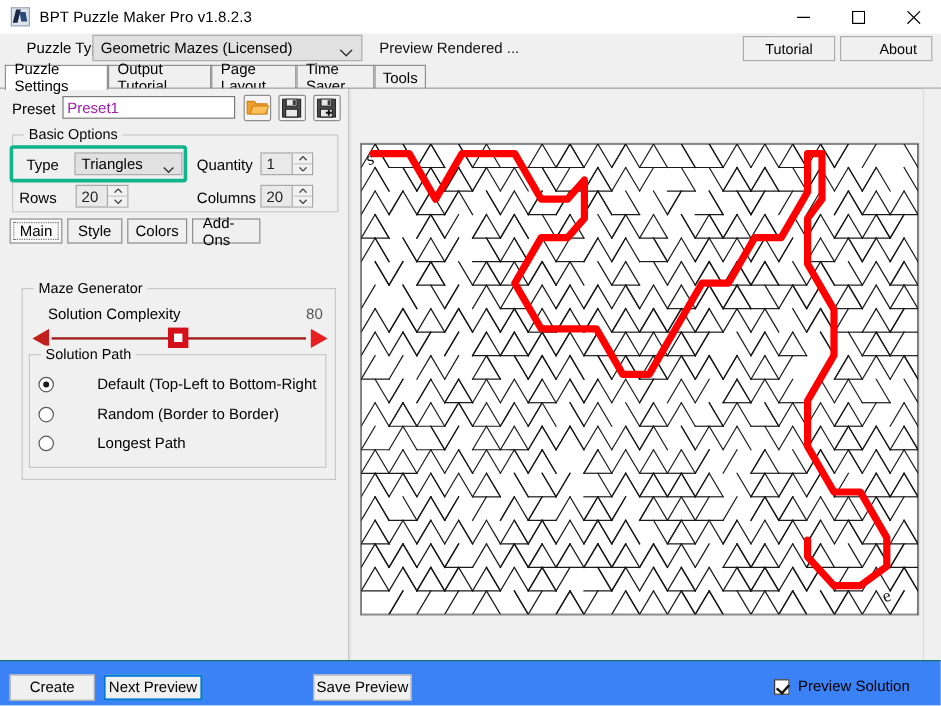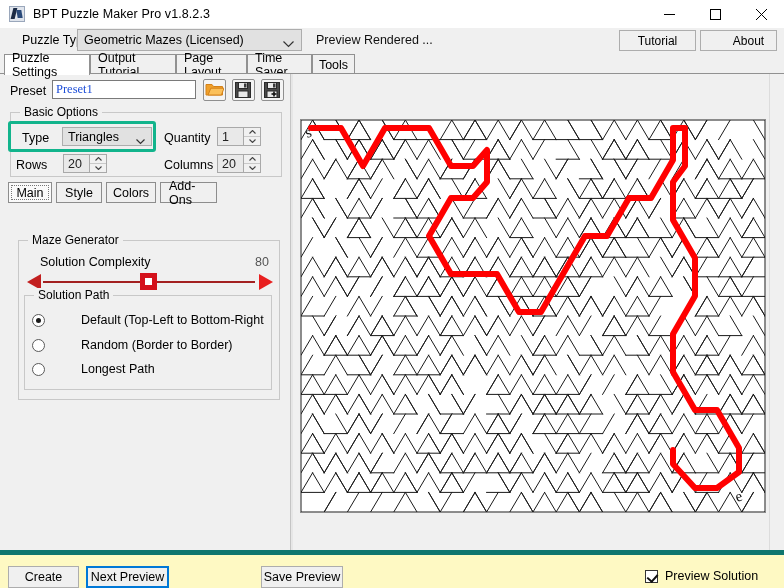--- a/index.html
+++ b/index.html
@@ -108,22 +108,22 @@
 
   
   .leftpanel {
     position:absolute; left:0; top:74px; width:290px; height:476px;
     background:#f0f0f0;
   }
   .preset-label { position:absolute; left:10px; top:84px; font-size:12.5px; }
   .preset-input {
     position:absolute; left:52px; top:80px; width:144px; height:19px;
     background:#fff; border:1px solid #7a7a7a; box-sizing:border-box;
-    font-size:12.5px; padding:1px 3px; color:#1d4ed8;
-    font-family:Liberation Serif, serif;
+    font-size:12.5px; padding:1px 3px; color:#a21caf;
+    font-family:Liberation Sans, sans-serif;
   }
   .icon-btn {
     position:absolute; top:79px; width:23px; height:22px;
     border:1px solid #8f8f8f; box-sizing:border-box; background:#f4f4f4;
     border-radius:2px;
   }
   #btn-open { left:203px; }
   #btn-save { left:232px; }
   #btn-saveas { left:261px; }
 
@@ -238,21 +238,21 @@
   }
   .maze-frame svg { display:block; }
   .sc-right {
     position:absolute; right:0px; top:0px; width:15px; height:476px;
     background:#f0f0f0; border-left:1px solid #dcdcdc; box-sizing:border-box;
   }
 
   
   .bottombar {
     position:absolute; left:0; top:550px; width:784px; height:38px;
-    background:#fef9c3; border-top:5px solid #0f766e; box-sizing:border-box;
+    background:#3b82f6; border-top:1px solid #0f766e; box-sizing:border-box;
   }
   .bbtn {
     position:absolute; top:11px; height:22px;
     background:#f0f0f0; border:1px solid #adadad; box-sizing:border-box;
     display:flex; align-items:center; justify-content:center;
     font-size:12.5px; color:#000;
     font-family:"Liberation Sans", sans-serif;
   }
   .bbtn.focused { border:2px solid #0078d7; }
   #btn-create { left:8px; width:71px; }

